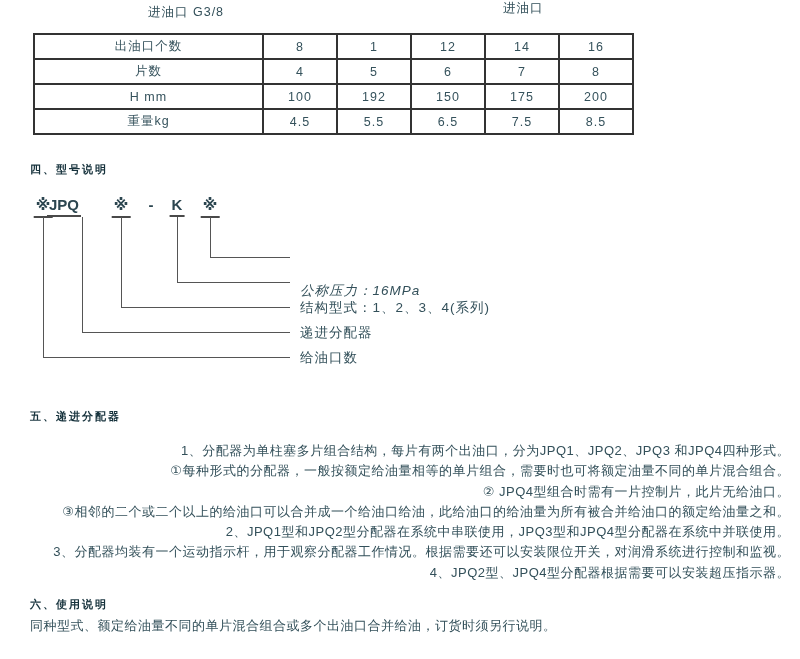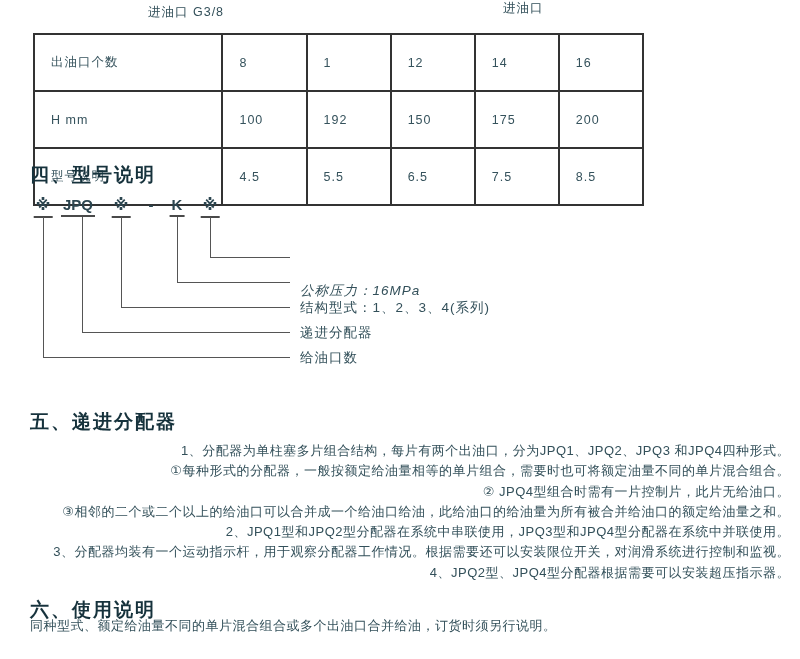--- a/index.html
+++ b/index.html
@@ -11,39 +11,39 @@
   .page{position:relative;width:644px;height:659px;background:#fff;}
 
   
   .fig-label{position:absolute;font-size:12.5px;color:#33505a;letter-spacing:1px;white-space:nowrap;}
   .fig-label.left{left:148px;top:4px;}
   .fig-label.right{left:503px;top:0px;}
 
   
   .spec-table{position:absolute;left:33px;top:33px;border-collapse:collapse;table-layout:fixed;}
   .spec-table td{
-    border:2px solid #333333;height:23px;vertical-align:middle;
-    font-size:12.5px;color:#35525c;padding:16px;letter-spacing:1px;white-space:nowrap;
+    border:2px solid #333333;height:23px;text-align:center;vertical-align:middle;
+    font-size:12.5px;color:#35525c;padding:0;letter-spacing:1px;white-space:nowrap;
   }
   .spec-table td.lab{width:227px;}
   .spec-table td.val{width:72px;}
 
   
-  .sec-head{position:absolute;font-size:19px;font-weight:bold;color:#16323c;letter-spacing:2px;white-space:nowrap;}
+  .sec-head{position:absolute;font-size:11px;font-weight:bold;color:#16323c;letter-spacing:2px;white-space:nowrap;}
   #sec4{left:30px;top:162px;}
   #sec5{left:30px;top:409px;}
   #sec6{left:30px;top:597px;}
 
   
   .code-part{
     position:absolute;top:196px;transform:translateX(-50%);
     font-size:15px;font-weight:bold;color:#2c4650;white-space:nowrap;text-align:center;
   }
   .code-part.u{border-bottom:2px solid #4a4a4a;padding:0 2px 2px 2px;}
-  #cp0{left:43px;}  #cp1{left:78px;}  #cp2{left:121px;}
+  #cp0{left:43px;}  #cp1{left:64px;}  #cp2{left:121px;}
   #cp3{left:151px;} #cp4{left:177px;} #cp5{left:210px;}
 
   .dline{position:absolute;background:#555555;}
   .v{width:1px;}
   .h{height:1px;}
   #v0{left:210px;top:217px;height:40px;}
   #v1{left:177px;top:217px;height:65px;}
   #v2{left:121px;top:217px;height:90px;}
   #v3{left:82px; top:217px;height:115px;}
   #v4{left:43px; top:217px;height:140px;}
@@ -74,29 +74,37 @@
     <tbody>
       <tr>
         <td class="lab">出油口个数</td>
         <td class="val">8</td>
         <td class="val">1</td>
         <td class="val">12</td>
         <td class="val">14</td>
         <td class="val">16</td>
       </tr>
       <tr>
+        <td class="lab">片数</td>
+        <td class="val">4</td>
+        <td class="val">5</td>
+        <td class="val">6</td>
+        <td class="val">7</td>
+        <td class="val">8</td>
+      </tr>
+      <tr>
         <td class="lab">H mm</td>
         <td class="val">100</td>
         <td class="val">192</td>
         <td class="val">150</td>
         <td class="val">175</td>
         <td class="val">200</td>
       </tr>
       <tr>
-        <td class="lab">型号说明</td>
+        <td class="lab">重量kg</td>
         <td class="val">4.5</td>
         <td class="val">5.5</td>
         <td class="val">6.5</td>
         <td class="val">7.5</td>
         <td class="val">8.5</td>
       </tr>
     </tbody>
   </table>
 
   <div id="sec4" class="sec-head">四、型号说明</div>

